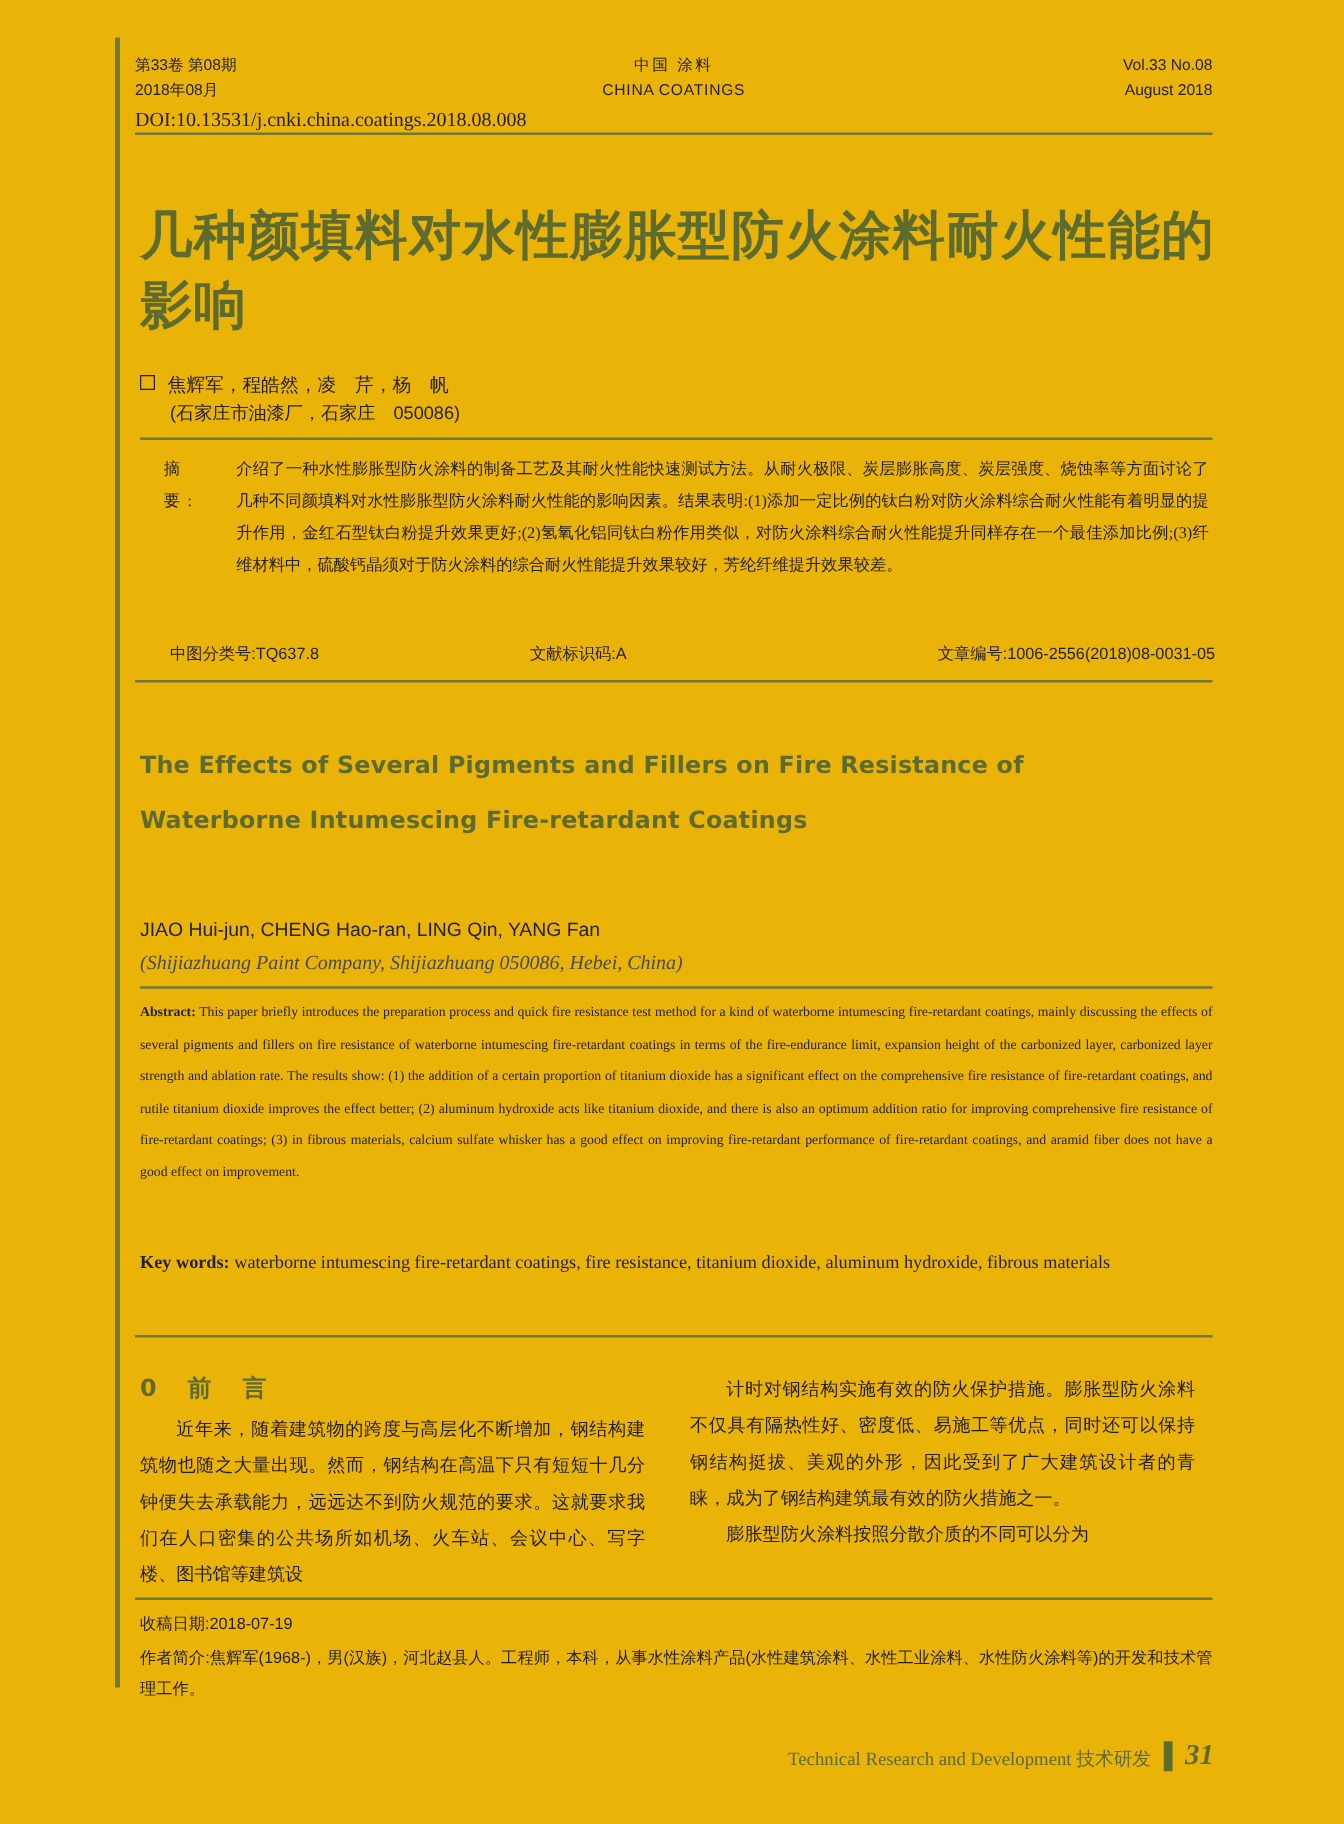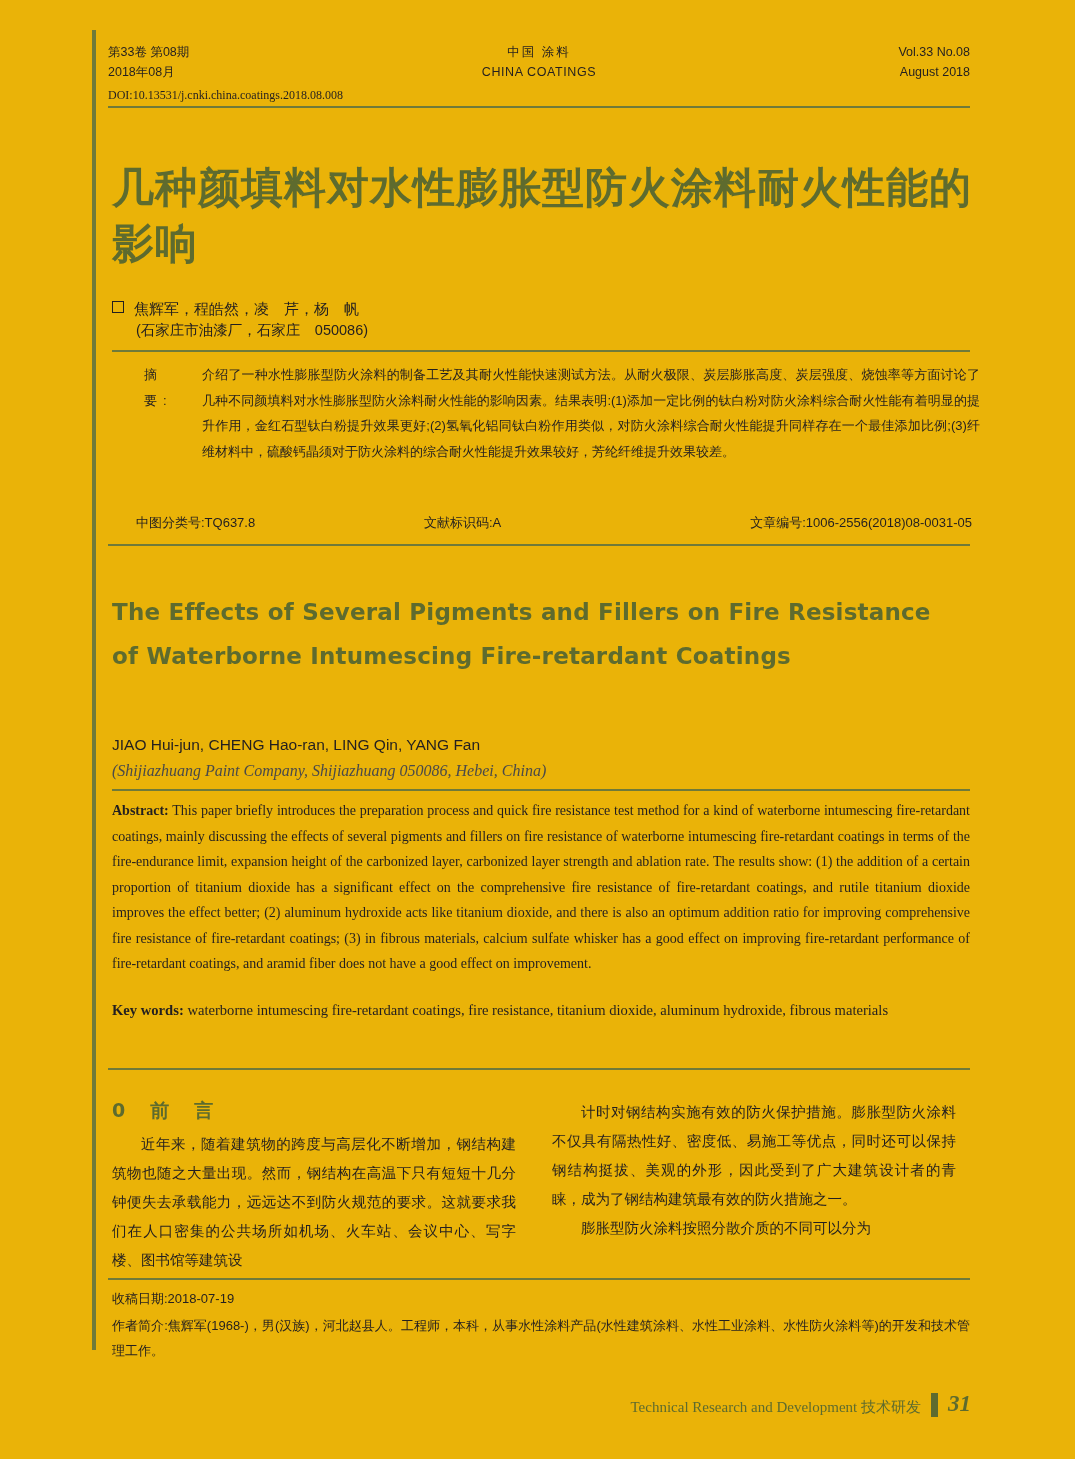--- a/index.html
+++ b/index.html
@@ -53,21 +53,21 @@
   .hdr-center { left: 0; width: 862px; text-align: center; }
   .hdr-right { right: 0; text-align: right; }
   .hdr-center .cn { letter-spacing: 2px; }
   .hdr-center .en { letter-spacing: 0.6px; }
 
   .doi {
     position: absolute;
     left: 108px;
     top: 88px;
     font-family: "Liberation Serif", serif;
-    font-size: 12px;
+    font-size: 16px;
     color: #231f20;
   }
   .hdr-rule {
     position: absolute;
     left: 108px;
     top: 106px;
     width: 862px;
     height: 2px;
     background: #6f7a3a;
   }
@@ -116,26 +116,27 @@
     left: 112px;
     top: 350px;
     width: 858px;
     height: 2px;
     background: #6f7a3a;
   }
 
   
   .cn-abs {
     position: absolute;
-    left: 144px;
+    left: 131px;
     top: 362px;
     width: 836px;
     font-size: 13px;
     line-height: 25.5px;
     color: #231f20;
+    font-family: Liberation Serif, serif;
   }
   .cn-abs .lbl {
     float: left;
     width: 56px;
     letter-spacing: 6px;
   }
   .cn-abs .body {
     margin-left: 58px;
     text-align: justify;
   }
@@ -169,21 +170,21 @@
   }
 
   
   .en-title {
     position: absolute;
     left: 112px;
     top: 590px;
     width: 830px;
     font-family: "DejaVu Sans", sans-serif;
     font-weight: bold;
-    font-size: 23px;
+    font-size: 19px;
     line-height: 44px;
     color: #5e6b2e;
     letter-spacing: 0.2px;
   }
   .en-authors {
     position: absolute;
     left: 112px;
     top: 736px;
     font-size: 15.5px;
     color: #231f20;
@@ -206,21 +207,21 @@
     height: 1.5px;
     background: #6f7a3a;
   }
 
   .en-abs {
     position: absolute;
     left: 112px;
     top: 798px;
     width: 858px;
     font-family: "Liberation Serif", serif;
-    font-size: 14px;
+    font-size: 11px;
     line-height: 25.5px;
     text-align: justify;
     color: #231f20;
   }
   .en-abs b { font-weight: bold; }
   .en-kw {
     position: absolute;
     left: 112px;
     top: 998px;
     width: 858px;

